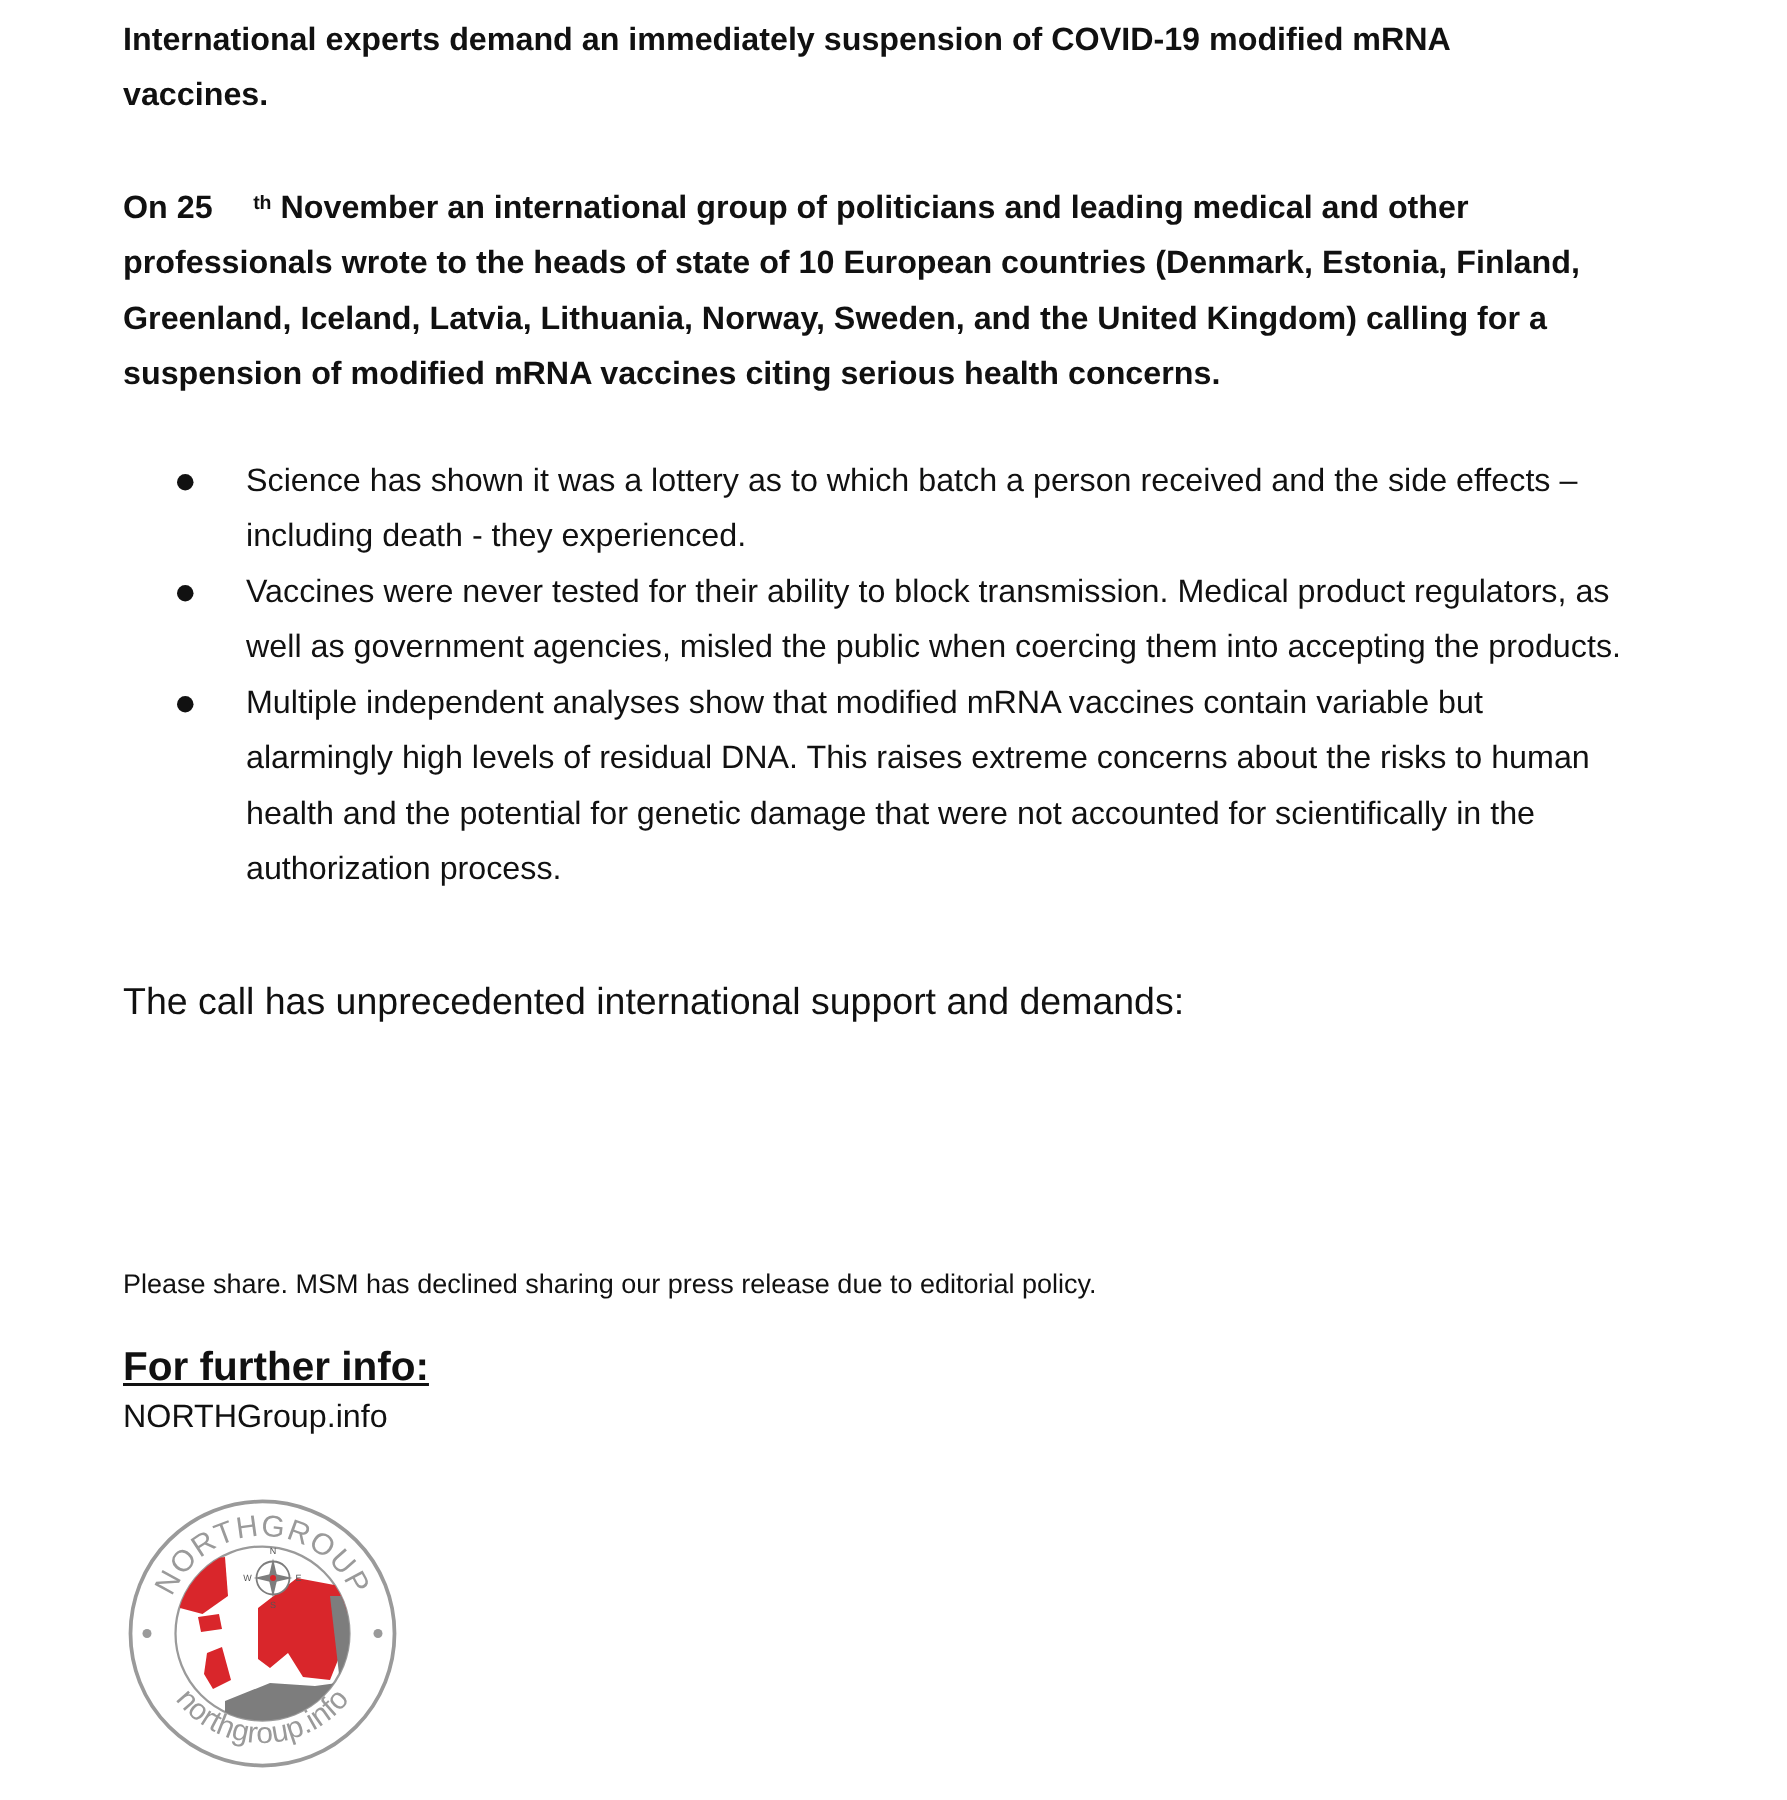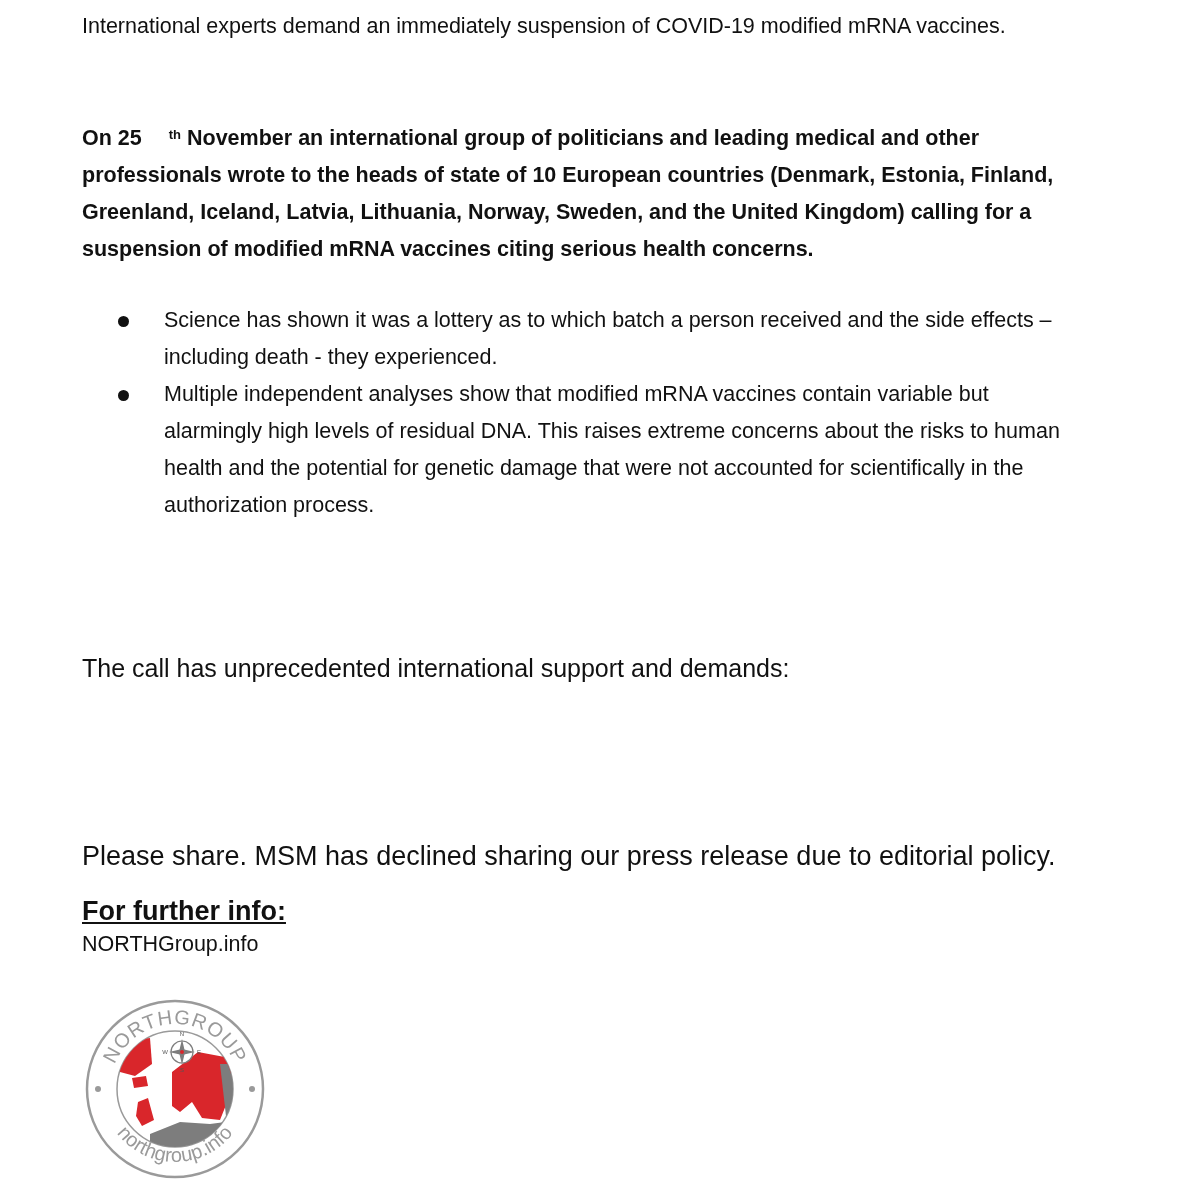--- a/index.html
+++ b/index.html
@@ -1,49 +1,50 @@
 <!DOCTYPE html>
 <html><head>
 <meta charset="utf-8">
 <style>
   html, body { margin:0; padding:0; background:#ffffff; }
   body { width:1191px; height:1200px; position:relative; overflow:hidden;
          font-family:"Liberation Sans", sans-serif; color:#111111; }
   .page { position:absolute; left:82px; top:0; width:1030px; }
   .headline { position:absolute; left:0; top:8px; width:980px;
-              font-weight:normal; font-size:21.5px; line-height:37px; }
+              font-weight:bold; font-size:21.5px; line-height:37px; }
   .intro { position:absolute; left:0; top:120px; width:1000px;
            font-weight:bold; font-size:21.5px; line-height:37px; }
   .intro sup { font-size:13px; vertical-align:top; position:relative; top:-4px;padding-left:27px; }
   ul.bullets { position:absolute; left:0; top:298px; margin:4px; padding:0; list-style:none;
                font-size:21.5px; line-height:37px; width:1000px; }
   ul.bullets li { position:relative; padding-left:78px; }
   .dot { position:absolute; left:32px; top:14px; width:11px; height:11px;
          border-radius:50%; background:#111111; }
   .demands-intro { position:absolute; left:0; top:650px; font-size:25px; line-height:37px; }
   ul.demands { position:absolute; left:0; top:713px; margin:0; padding:0; list-style:none;
                font-size:21.5px; line-height:32px; font-style:italic; color:#1f2a44; }
   ul.demands li { position:relative; padding-left:78px; }
   ul.demands .dot { background:#1f2a44; top:11px; }
-  .share { position:absolute; left:0; top:838px; font-size:27px; line-height:37px;text-align:center; }
+  .share { position:absolute; left:0; top:838px; font-size:18px; line-height:37px;text-align:center; }
   .further { position:absolute; left:0; top:893px; font-size:27px; line-height:37px;
              font-weight:bold; text-decoration:underline; }
   .link { position:absolute; left:0; top:926px; font-size:21.5px; line-height:37px; color:#111111; }
   .logo { position:absolute; left:80px; top:994px; width:190px; height:190px; }
 </style>
 </head>
 <body>
 
 <div class="page">
   <div class="headline">International experts demand an immediately suspension of COVID-19 modified mRNA vaccines.</div>
 
   <div class="intro"><span>On 25</span><sup>th</sup><span> November an international group of politicians and leading medical and other professionals wrote to the heads of state of 10 European countries (Denmark, Estonia, Finland, Greenland, Iceland, Latvia, Lithuania, Norway, Sweden, and the United Kingdom) calling for a suspension of modified mRNA vaccines citing serious health concerns.</span></div>
 
   <ul class="bullets">
     <li><span class="dot"></span><span>Science has shown it was a lottery as to which batch a person received and the side effects – including death - they experienced.</span></li>
+    <li><span class="dot"></span><span>Vaccines were never tested for their ability to block transmission. Medical product regulators, as well as government agencies, misled the public when coercing them into accepting the products.</span></li>
     <li><span class="dot"></span><span>Multiple independent analyses show that modified mRNA vaccines contain variable but alarmingly high levels of residual DNA. This raises extreme concerns about the risks to human health and the potential for genetic damage that were not accounted for scientifically in the authorization process.</span></li>
   </ul>
 
   <div class="demands-intro">The call has unprecedented international support and demands:</div>
 
   <ul class="demands">
   </ul>
 
   <div class="share">Please share. MSM has declined sharing our press release due to editorial policy.</div>
   <div class="further">For further info:</div>

